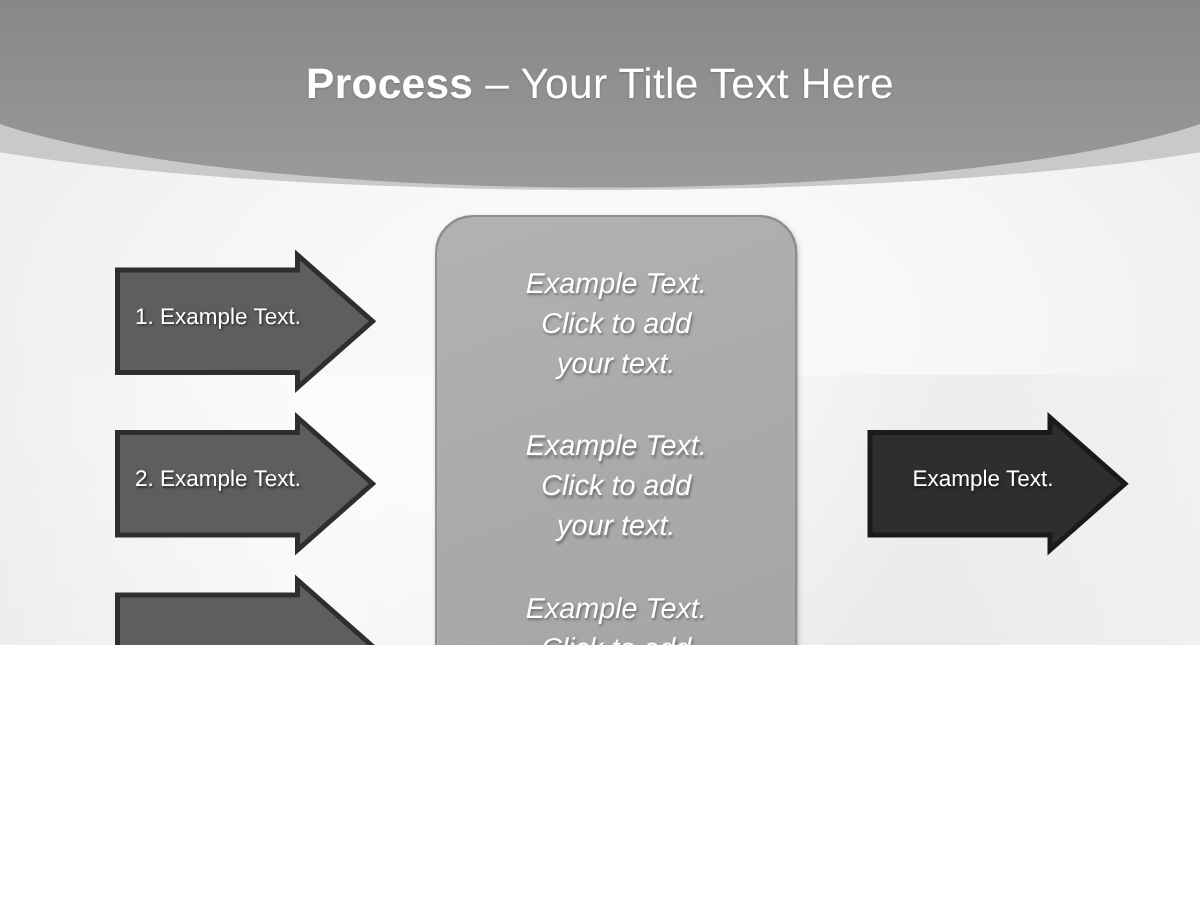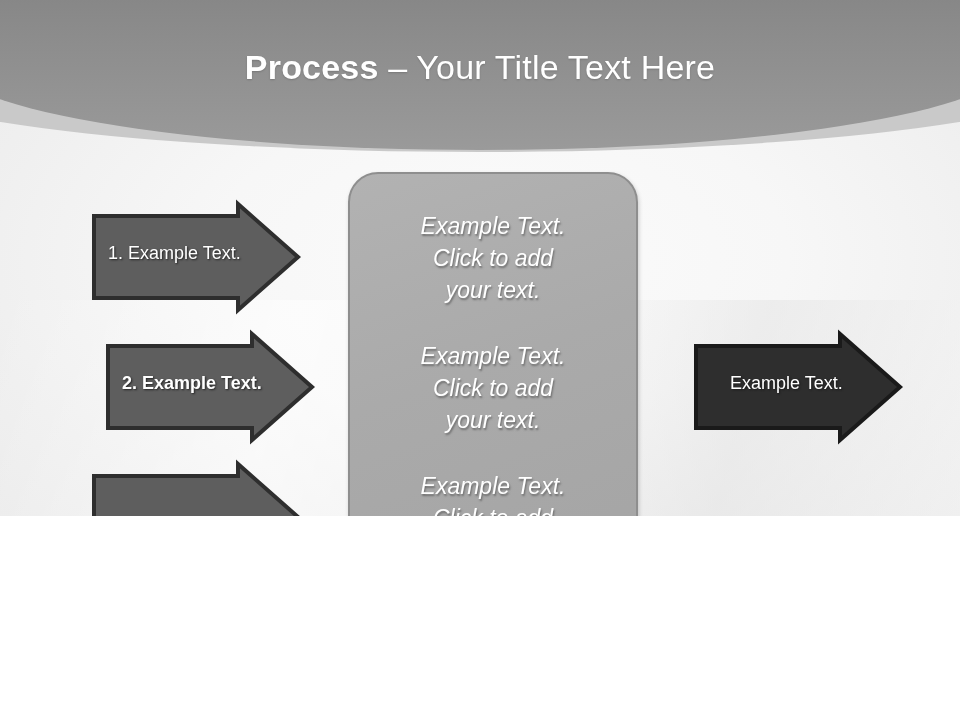--- a/index.html
+++ b/index.html
@@ -114,21 +114,21 @@
     position: absolute;
     color: #ffffff;
     font-size: 18px;
     white-space: nowrap;
     text-shadow: 1px 1px 2px rgba(20,20,20,0.8);
     pointer-events: none;
     text-align: center;
   }
 
   #arrow-1 { left: 90px; top: 198px; }
-  #arrow-2 { left: 104px; top: 328px; font-weight: bold; }
+  #arrow-2 { left: 90px; top: 328px; }
   #arrow-3 { left: 90px; top: 458px; }
   #arrow-out { left: 692px; top: 328px; }
 
   #arrow-1 .arrow-label { left: 18px; top: 45px; }
   #arrow-2 .arrow-label { left: 18px; top: 45px; }
   #arrow-3 .arrow-label { left: 18px; top: 45px; }
   #arrow-out .arrow-label { left: 38px; top: 45px; }
 </style>
 </head>
 <body>

